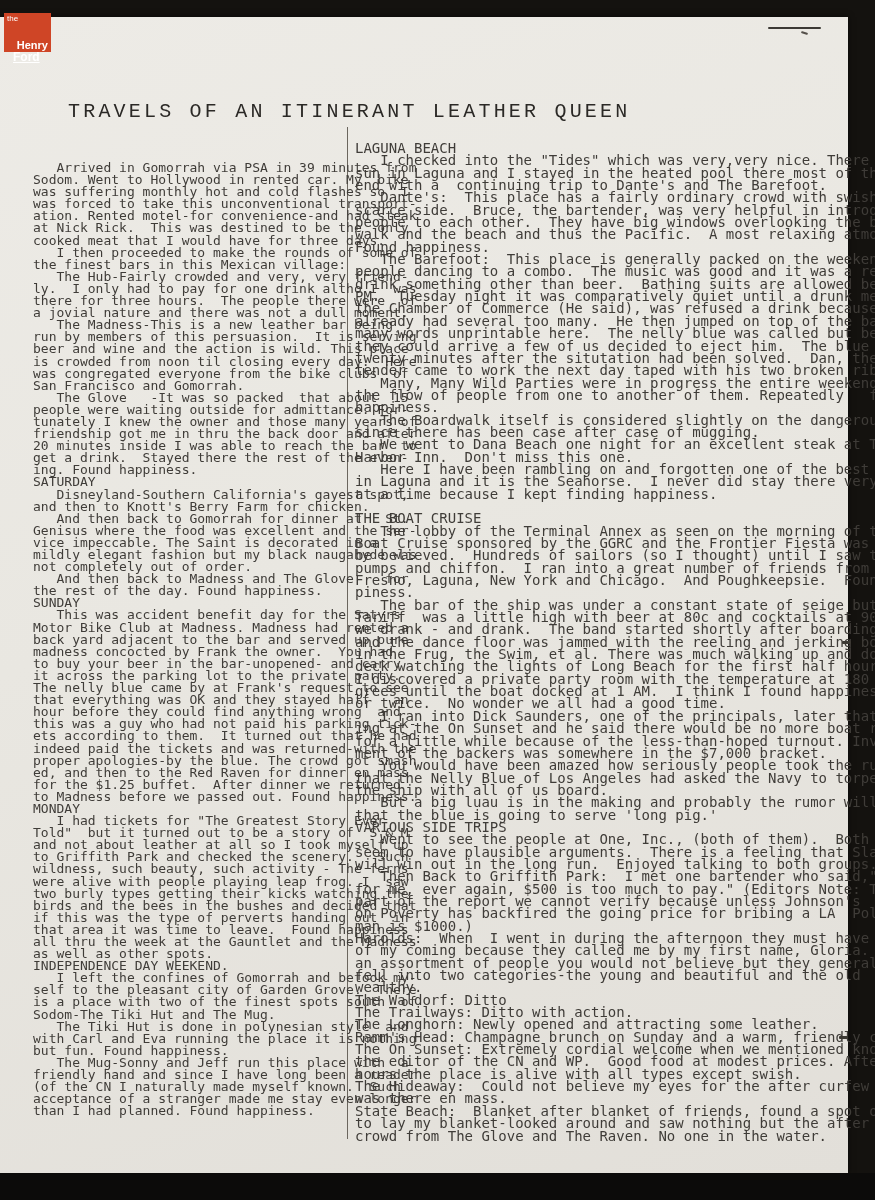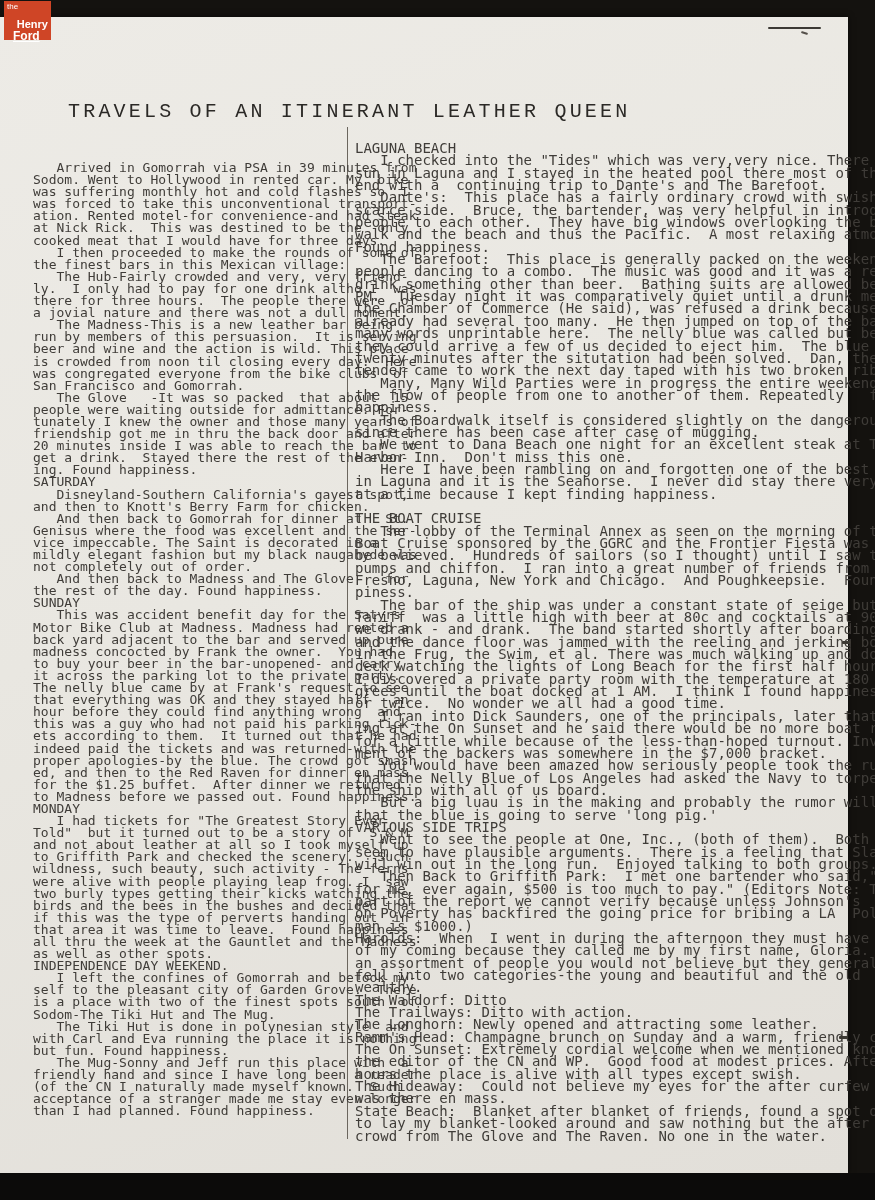--- a/index.html
+++ b/index.html
@@ -7,27 +7,27 @@
     width:875px;height:1200px;position:relative;overflow:hidden;
     background:#14120f;
     font-family:"Liberation Mono","DejaVu Sans Mono",monospace;
   }
   .paper{
     position:absolute;left:0px;top:17px;width:848px;height:1156px;
     background:linear-gradient(160deg,#edebe6 0%,#e9e7e1 45%,#e2dfd9 100%);
     box-shadow:0 0 6px rgba(0,0,0,.6);
   }
   .logo{
-    position:absolute;left:4px;top:1px;width:47px;height:39px;
+    position:absolute;left:4px;top:13px;width:47px;height:39px;
     background:#cf4526;color:#fff;z-index:5;
     font-family:"Liberation Sans",sans-serif;line-height:1;
     padding:2px 3px 0 3px;box-sizing:border-box;
   }
   .logo .l1{font-size:8px;font-weight:400;display:block;}
-  .logo .l2{font-size:11px;font-weight:700;display:block;text-align:right;margin-top:8px;}
+  .logo .l2{font-size:11px;font-weight:700;display:block;text-align:right;margin-top:17px;}
   .logo .l3{font-size:12px;font-weight:700;display:block;margin-left:6px;text-decoration:underline;}
   .pen-line{
     position:absolute;left:768px;top:27px;width:53px;height:2px;
     background:#3d3a36;z-index:4;border-radius:1px;
   }
   .pen-tick{
     position:absolute;left:801px;top:32px;width:7px;height:2px;
     background:#55504a;transform:rotate(18deg);z-index:4;border-radius:1px;
   }
   .doc-title{

